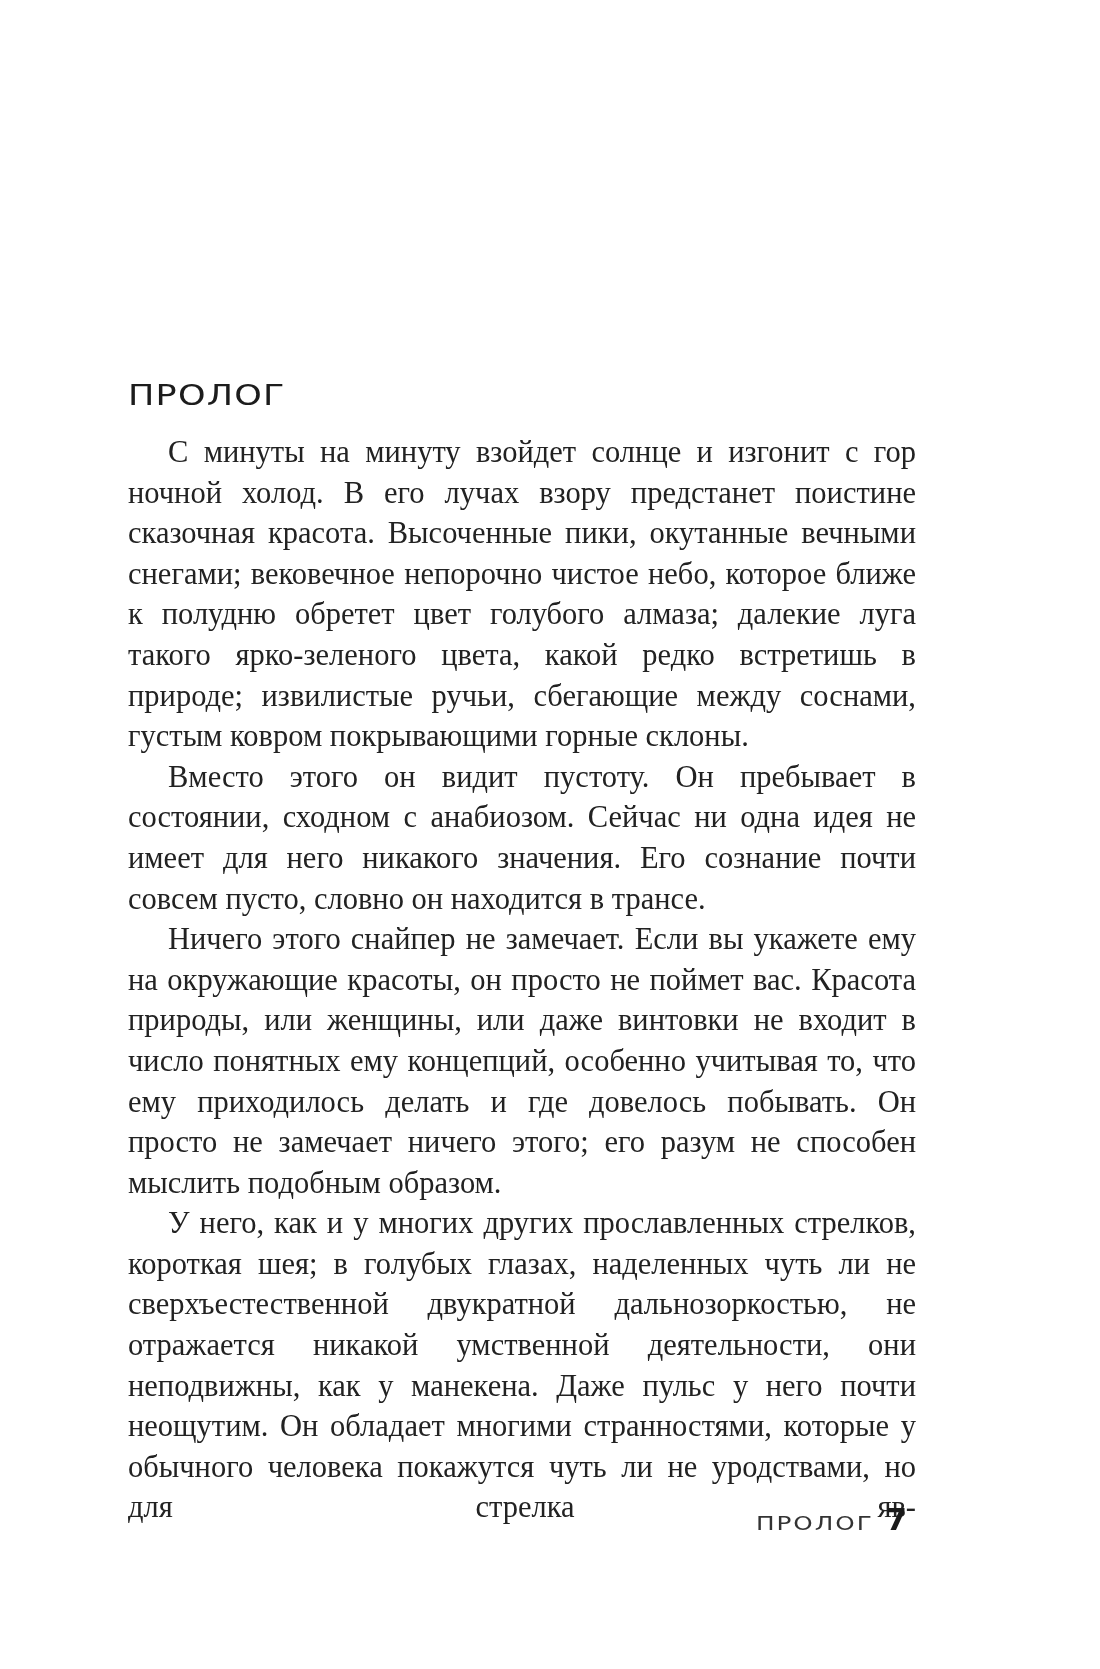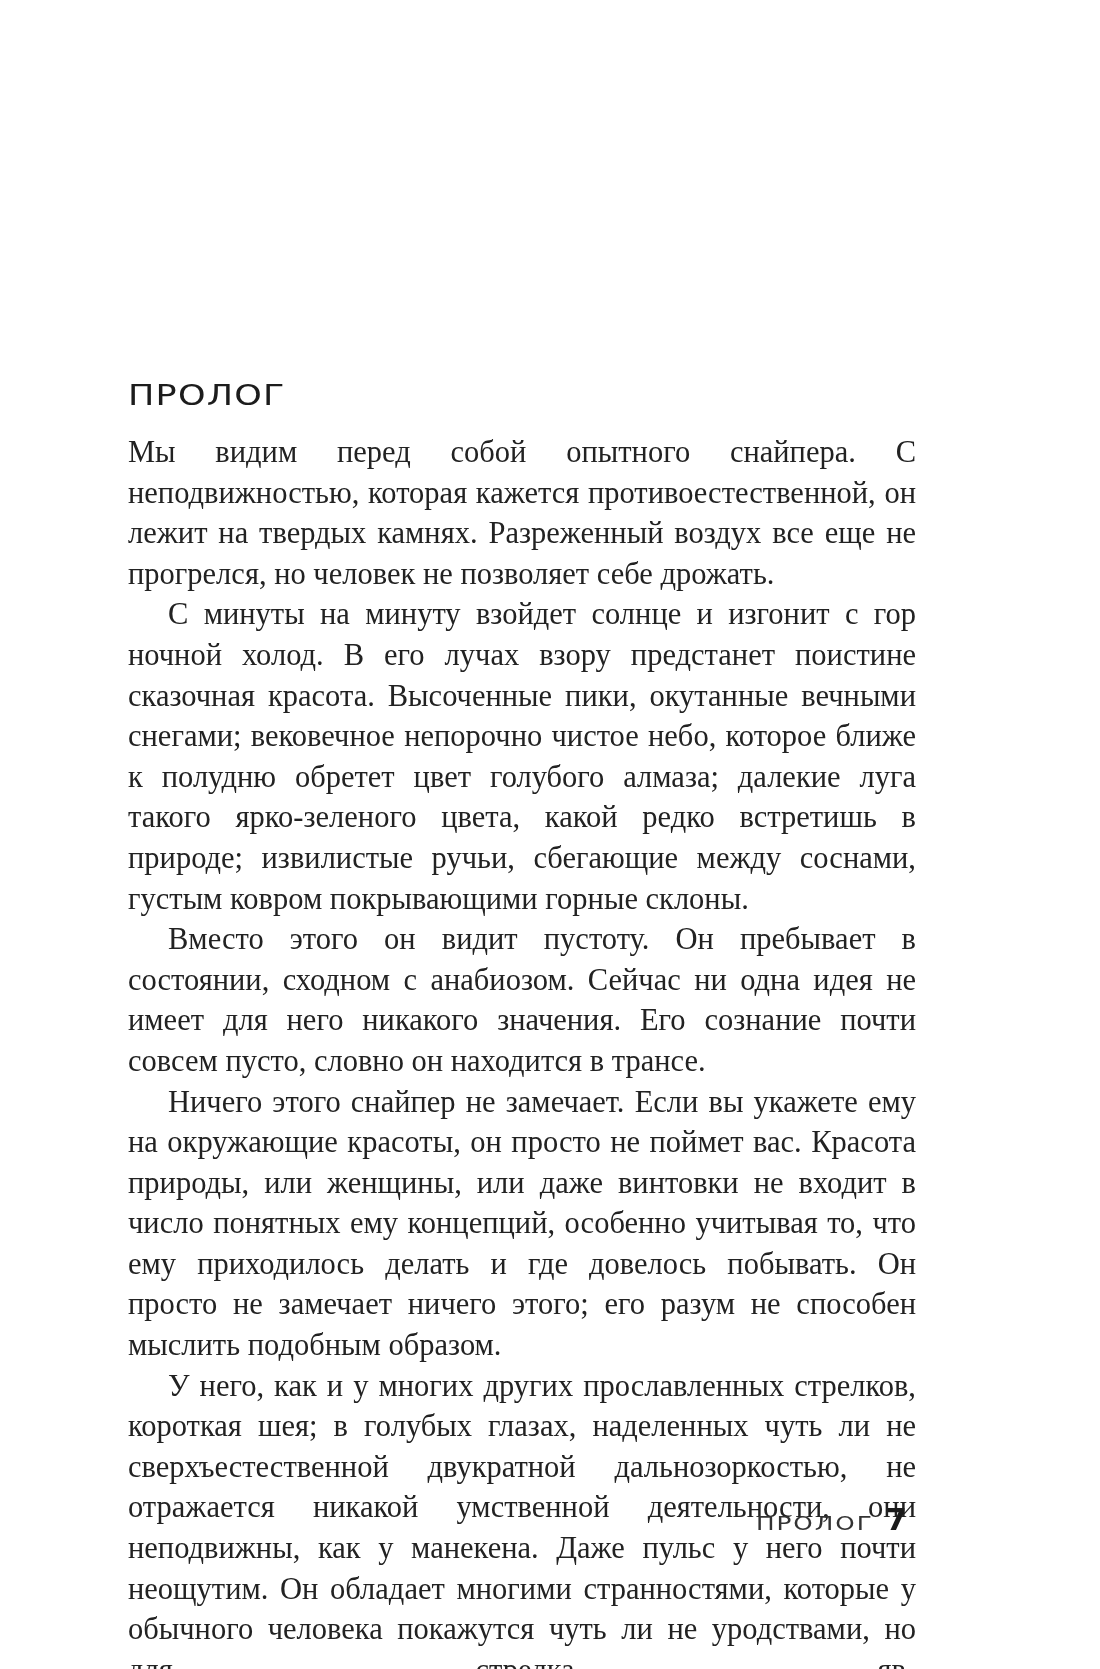--- a/index.html
+++ b/index.html
@@ -83,21 +83,20 @@
     }
   </style>
 </head>
 <body>
 
 <div class="page">
 
   <h1 class="chapter-title">ПРОЛОГ</h1>
 
   <div class="body-text">
-    <p class="first">Мы видим перед собой опытного снайпера. С неподвижностью, которая кажется противоестественной, он лежит на твердых камнях. Разреженный воздух все еще не прогрелся, но человек не позволяет себе дрожать.</p>
     <p>С минуты на минуту взойдет солнце и изгонит с гор ночной холод. В его лучах взору предстанет поистине сказочная красота. Высоченные пики, окутанные вечными снегами; вековечное непорочно чистое небо, которое ближе к полудню обретет цвет голубого алмаза; далекие луга такого ярко-зеленого цвета, какой редко встретишь в природе; извилистые ручьи, сбегающие между соснами, густым ковром покрывающими горные склоны.</p>
     <p>Вместо этого он видит пустоту. Он пребывает в состоянии, сходном с анабиозом. Сейчас ни одна идея не имеет для него никакого значения. Его сознание почти совсем пусто, словно он находится в трансе.</p>
     <p>Ничего этого снайпер не замечает. Если вы укажете ему на окружающие красоты, он просто не поймет вас. Красота природы, или женщины, или даже винтовки не входит в число понятных ему концепций, особенно учитывая то, что ему приходилось делать и где довелось побывать. Он просто не замечает ничего этого; его разум не способен мыслить подобным образом.</p>
     <p class="continues">У него, как и у многих других прославленных стрелков, короткая шея; в голубых глазах, наделенных чуть ли не сверхъестественной двукратной дальнозоркостью, не отражается никакой умственной деятельности, они неподвижны, как у манекена. Даже пульс у него почти неощутим. Он обладает многими странностями, которые у обычного человека покажутся чуть ли не уродствами, но для стрелка яв-</p>
   </div>
 
   <div class="running-footer">ПРОЛОГ</div>
 
   <div class="page-number">7</div>
 

